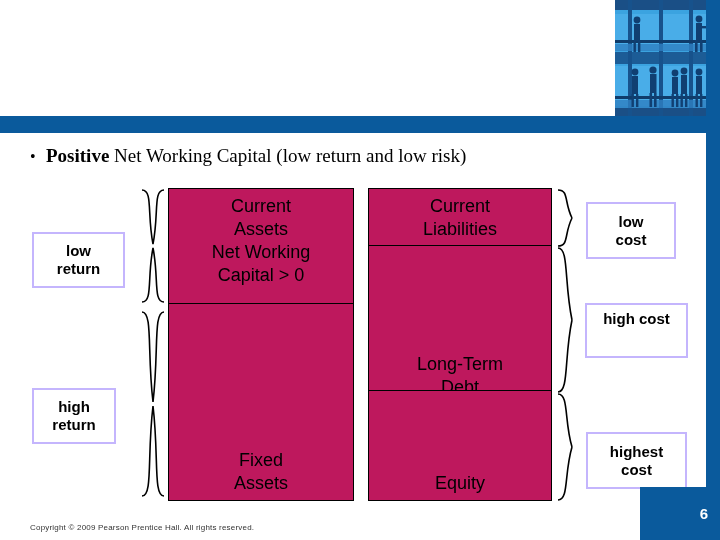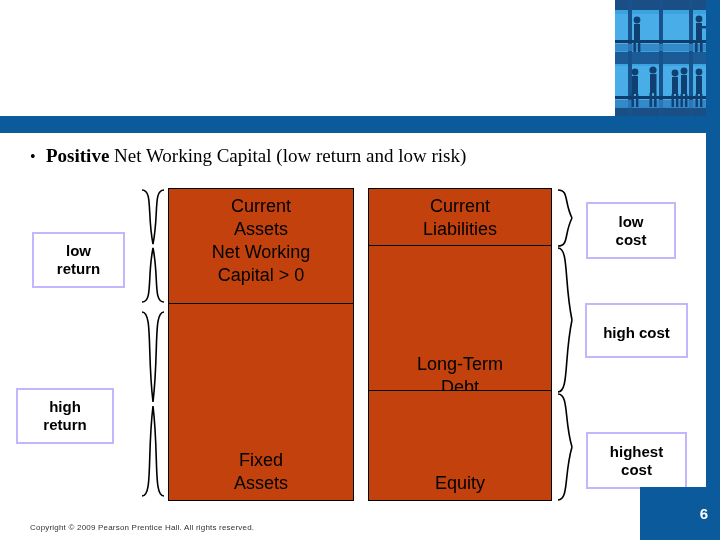--- a/index.html
+++ b/index.html
@@ -52,24 +52,24 @@
   
   .diagram{position:absolute;left:0;top:0;width:720px;height:540px;}
 
   .lbl-box{
     position:absolute;background:#ffffff;border:2px solid #c4b5fd;
     display:flex;align-items:center;justify-content:center;text-align:center;
     font-family:"Liberation Sans", sans-serif;
     font-weight:bold;font-size:15px;line-height:18px;color:#000;
     box-sizing:border-box;
   }
-  .lbl-box.top-text{align-items:flex-start;padding-top:19px;}
+  .lbl-box.top-text{align-items:flex-start;padding-top:5px;}
 
   .green-box{
-    position:absolute;background:#c2410c;border:1px solid #000;
+    position:absolute;background:#be185d;border:1px solid #000;
     box-sizing:border-box;
     font-family:"Liberation Sans", sans-serif;
     font-size:18px;line-height:23px;color:#000;text-align:center;
   }
   .green-box .gtext{
     position:absolute;left:0;width:100%;white-space:pre-line;
   }
   .gtext.at-top{top:6px;}
   .gtext.at-bottom{bottom:5px;}
 
@@ -159,21 +159,21 @@
 
   <div class="bullet-row">
     <span class="bullet-dot">•</span>
     <span class="bullet-text"><b>Positive</b><span> Net Working Capital (low return and low risk)</span></span>
   </div>
 
   <div class="diagram">
 
     <div class="lbl-box" style="left: 32px; top: 232px; width: 93px; height: 56px; white-space: pre-line;">low
 return</div>
-    <div class="lbl-box" style="left: 16px; top: 388px; width: 98px; height: 56px; white-space: pre-line;">high
+    <div class="lbl-box" style="left: 32px; top: 388px; width: 84px; height: 56px; white-space: pre-line;">high
 return</div>
 
     <div class="brace" style="left:137px;top:188px;">
       <svg width="30" height="118" viewBox="0 0 30 118">
         <path d="M25 2 C14 2 20 26 14 56 C8 26 14 2 3 2 M25 114 C14 114 20 90 14 60 C8 90 14 114 3 114" transform="translate(0,0)" fill="none" stroke="#000" stroke-width="1.6" style="transform:translate(0px,0px) scaleX(-1) translate(-30px,0px);"></path>
       </svg>
     </div>
     <div class="brace" style="left:137px;top:310px;">
       <svg width="30" height="190" viewBox="0 0 30 190">
         <path d="M25 2 C14 2 20 42 14 92 C8 42 14 2 3 2 M25 186 C14 186 20 146 14 96 C8 146 14 186 3 186" fill="none" stroke="#000" stroke-width="1.6" style="transform:scaleX(-1) translate(-30px,0px);"></path>

